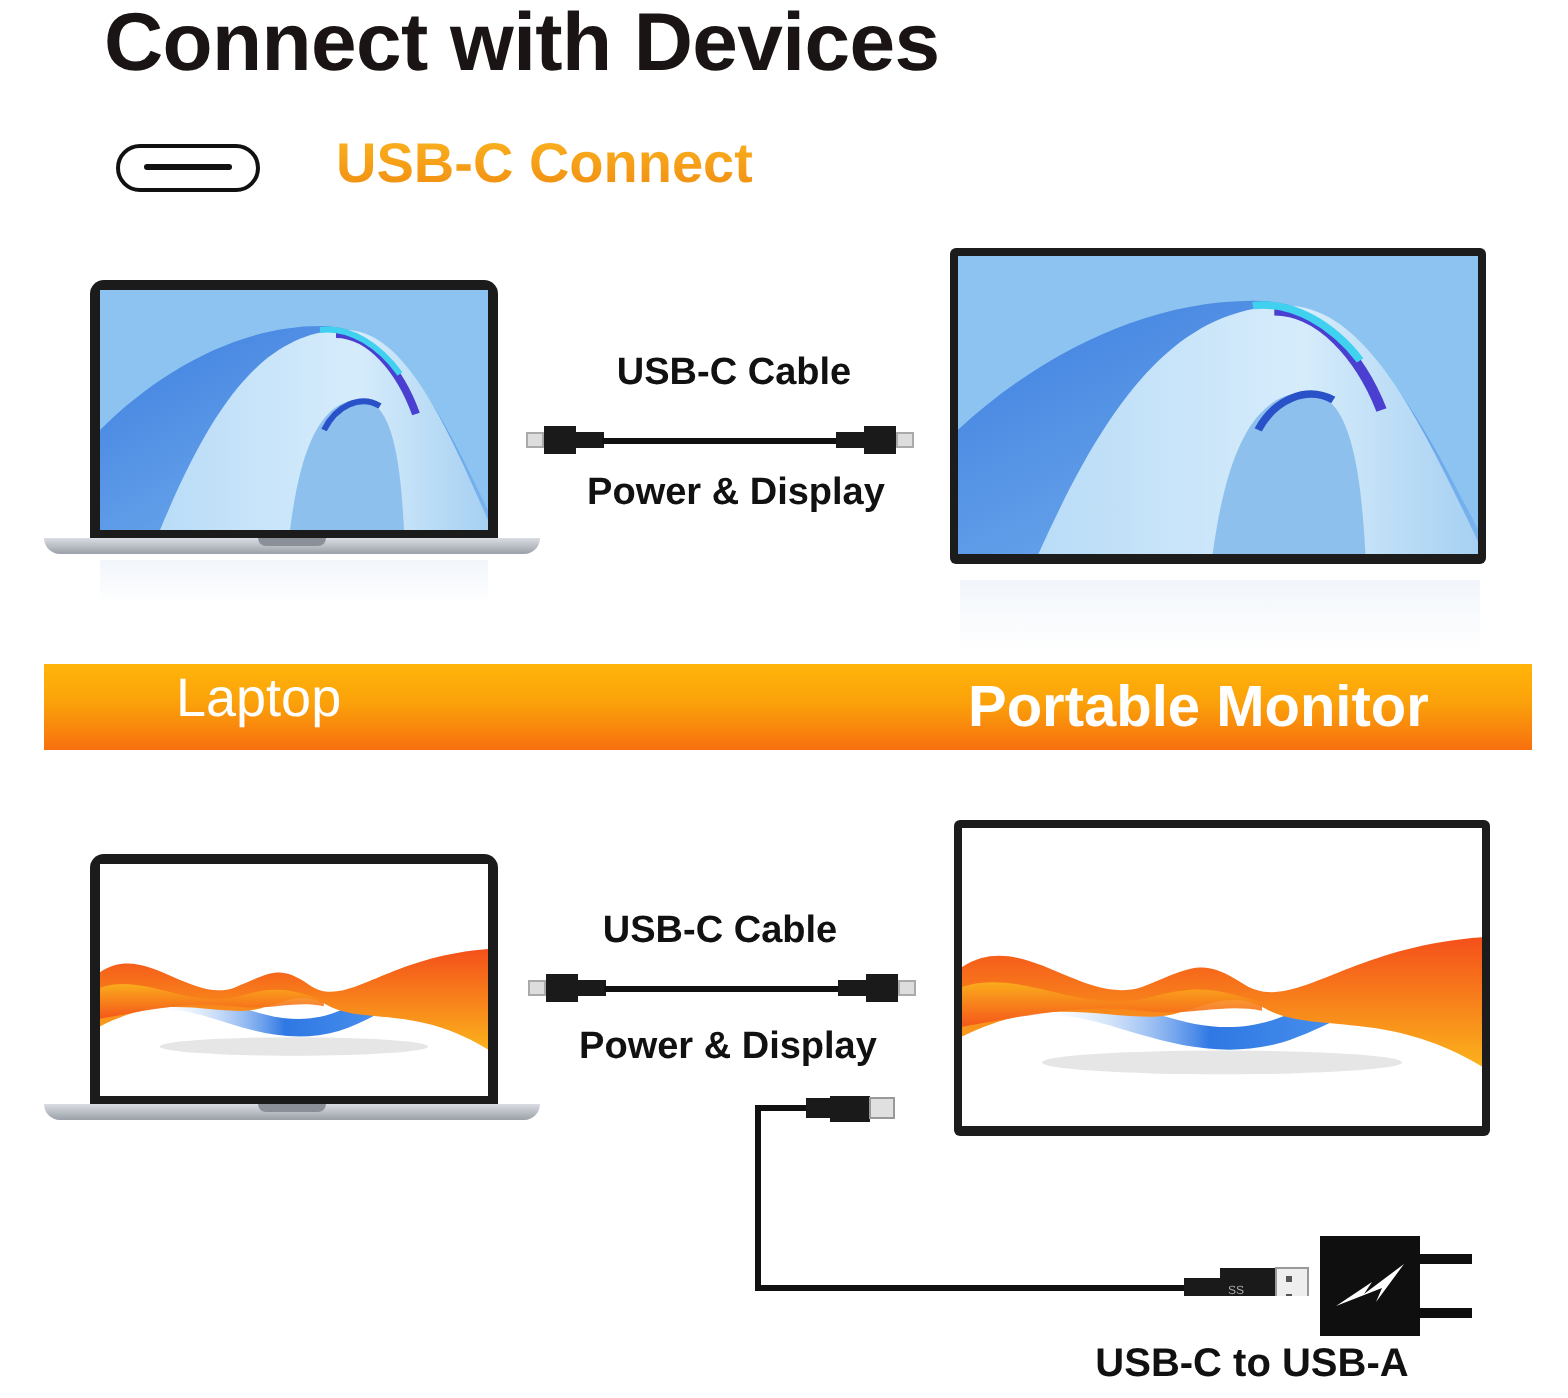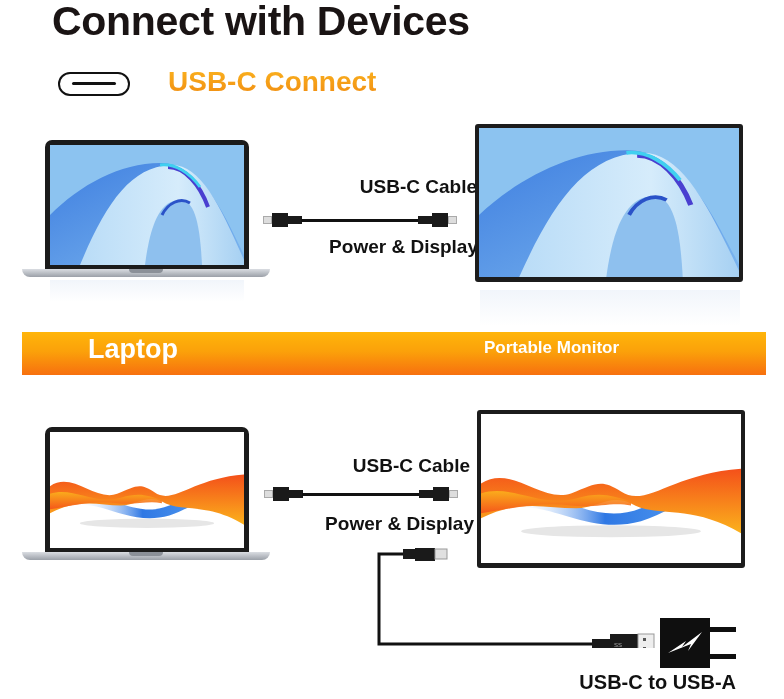--- a/index.html
+++ b/index.html
@@ -3,21 +3,21 @@
 <meta charset="utf-8">
 <style>
   html, body { margin:0; padding:0; background:#fff; }
   body { width:784px; height:699px; position:relative; overflow:hidden; font-family:"Liberation Sans", sans-serif; }
   .abs { position:absolute; }
   .title { left:52px; top:-2px; font-size:41px; font-weight:bold; color:#1a1414; letter-spacing:-0.3px; white-space:nowrap; }
   .usbc-icon { left:58px; top:72px; width:72px; height:24px; border:2.5px solid #111; border-radius:14px; box-sizing:border-box; }
   .usbc-icon::after { content:""; position:absolute; left:12px; right:12px; top:8px; height:2.5px; background:#111; border-radius:2px; }
   .subtitle { left:168px; top:66px; font-size:28px; font-weight:bold; color:#f5a010; white-space:nowrap;
     background:linear-gradient(#fbb520,#f08a10); -webkit-background-clip:text; background-clip:text; -webkit-text-fill-color:transparent; }
-  .label { font-weight:bold; font-size:19px; color:#111; white-space:nowrap; text-align:right; width:220px; }
+  .label { font-weight:bold; font-size:19px; color:#111; white-space:nowrap; text-align:center; width:220px; }
 
   
   .laptop { width:245px; }
   .lid { position:absolute; left:23px; top:0; width:204px; height:129px; background:#1b1b1b; border-radius:7px 7px 0 0; }
   .screen { position:absolute; left:5px; top:5px; right:5px; bottom:4px; overflow:hidden; }
   .base { position:absolute; left:0; width:248px; height:8px; background:linear-gradient(#dadde2,#9ba0a8); border-radius:0 0 10px 10px; }
   .notch { position:absolute; width:34px; height:4px; background:#8b9098; border-radius:0 0 4px 4px; }
   .reflect { position:absolute; background:linear-gradient(#eef3fa,#fff); opacity:.8; }
 
   .monitor { background:#1c1c1c; border-radius:3px; }
@@ -27,22 +27,22 @@
   .white-wall { background:#fff; }
 
   .cable { position:absolute; height:14px; }
   .plug { position:absolute; top:0; height:14px; }
   .plug .tip { position:absolute; top:3px; width:9px; height:8px; background:#ddd; border:1px solid #aaa; box-sizing:border-box; }
   .plug .body { position:absolute; top:0; width:16px; height:14px; background:#1a1a1a; }
   .plug .neck { position:absolute; top:3px; width:14px; height:8px; background:#1a1a1a; }
   .wire { position:absolute; top:6px; height:3px; background:#111; }
 
   .banner { left:22px; top:332px; width:744px; height:43px; background:linear-gradient(#ffb50a 0%,#fba10a 45%,#f7700f 100%); }
-  .banner-left { left:88px; top:334px; font-size:27px; font-weight:bold; color:#fff; }
-  .banner-right { left:484px; top:338px; font-size:17px; font-weight:bold; color:#fff; }
+  .banner-left { left:88px; top:334px; font-size:27px; font-weight:normal; color:#fff; }
+  .banner-right { left:484px; top:338px; font-size:29px; font-weight:bold; color:#fff; }
 </style>
 </head>
 <body>
 
 <svg width="0" height="0" style="position:absolute">
   <defs>
     <linearGradient id="gBlueA" x1="0" y1="0" x2="1" y2="1">
       <stop offset="0" stop-color="#3f7fe0"></stop>
         <stop offset="1" stop-color="#7cb6ef"></stop>
     </linearGradient>

